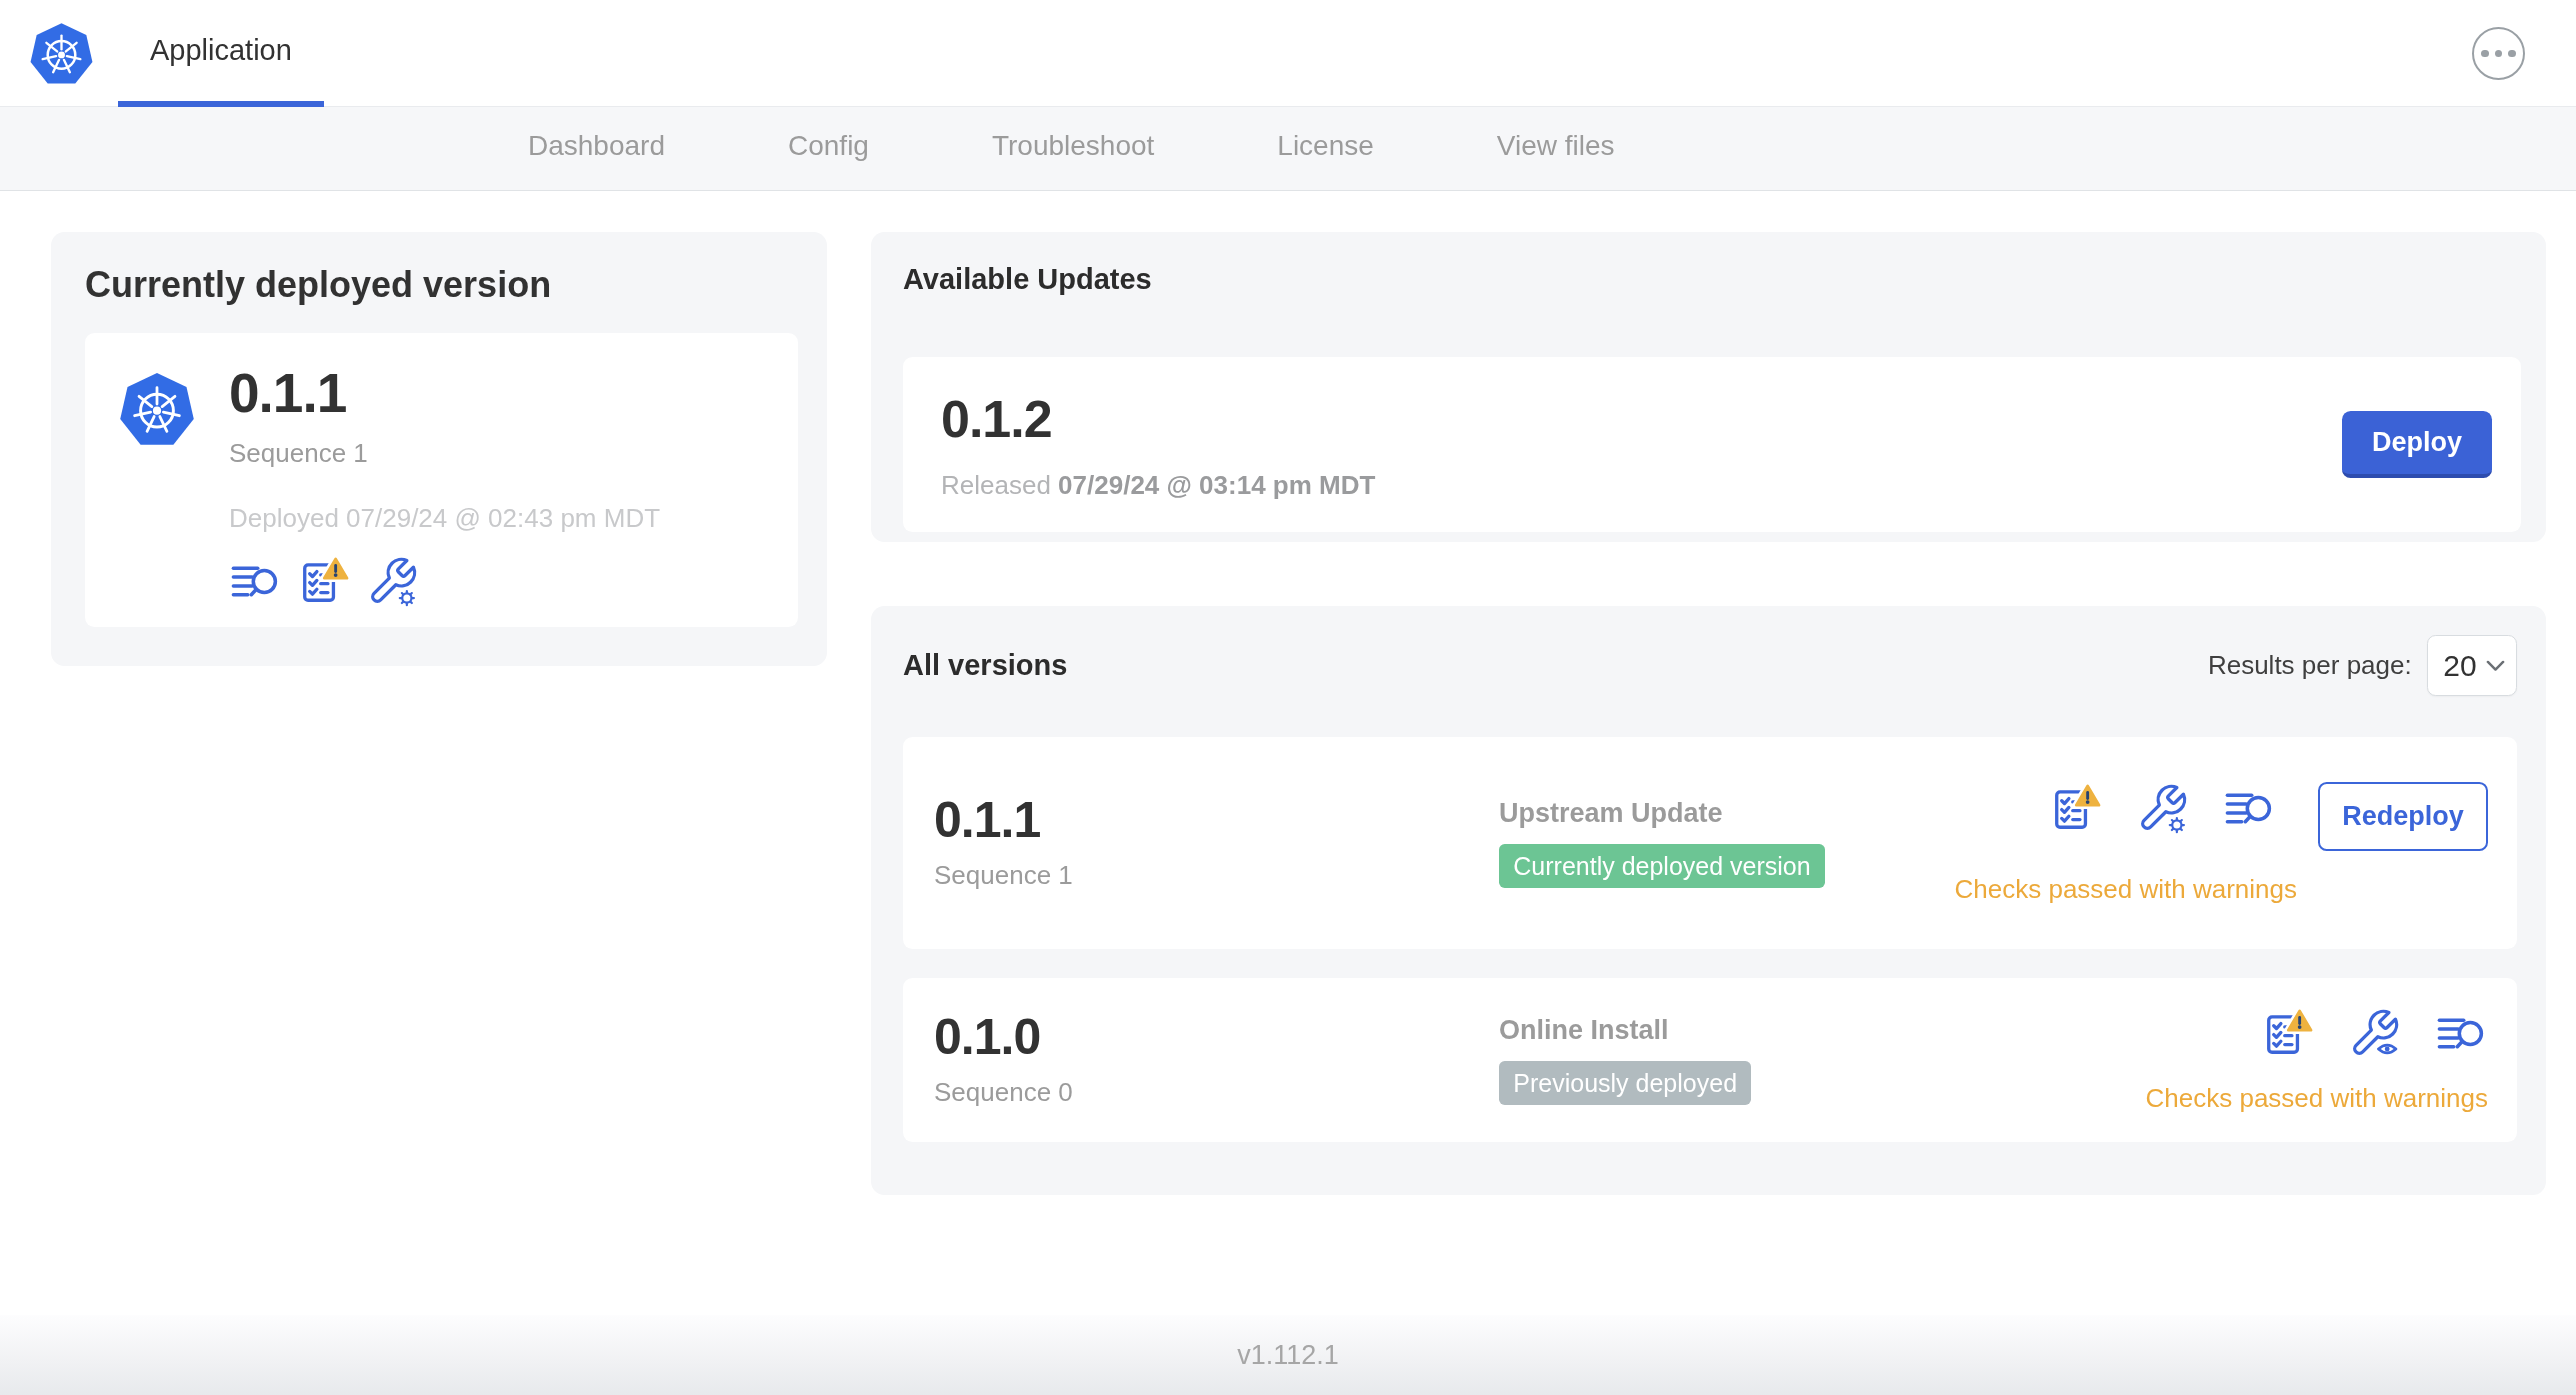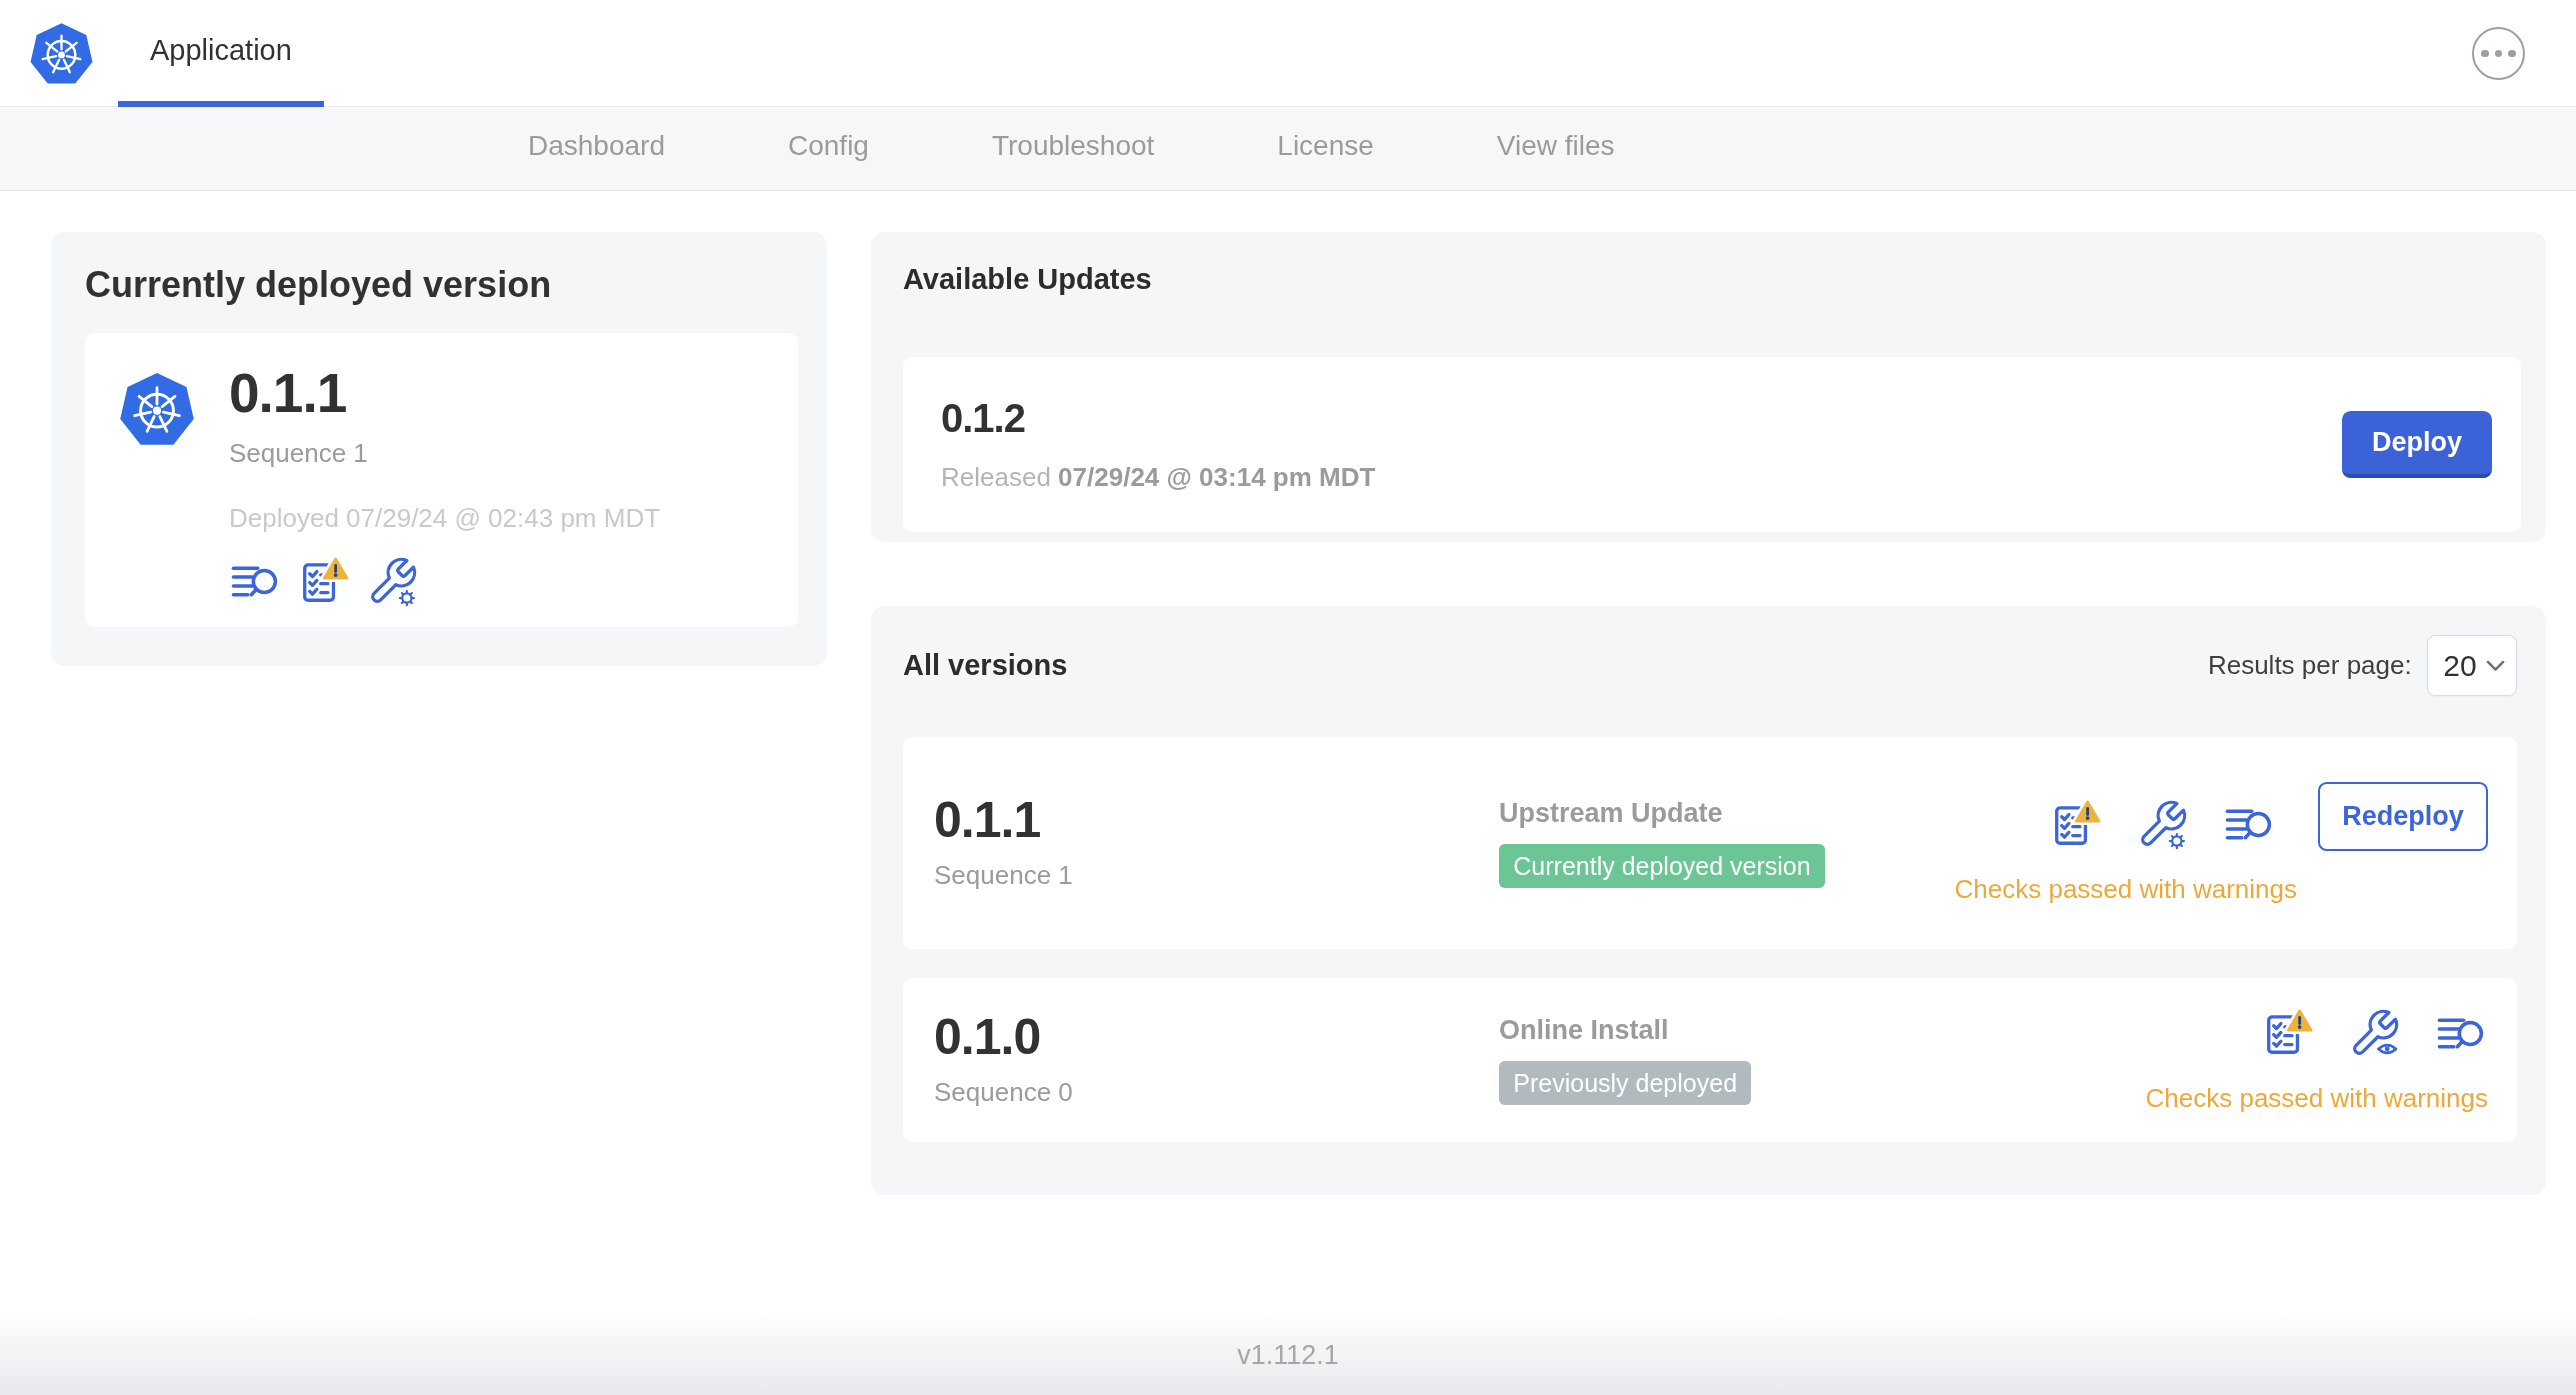--- a/index.html
+++ b/index.html
@@ -39,21 +39,21 @@
   .seq-txt { font-size:26px; color:#9b9b9b; margin-top:15.3px; }
   .deployed-txt { font-size:26px; color:#c8c9cb; margin-top:34px; }
   .icon-row { display:flex; align-items:center; gap:15.3px; margin-top:21px; }
   .vicon { width:53px; height:53px; display:inline-flex; cursor:pointer; }
   .vicon svg { width:100%; height:100%; }
 
   .updates-card { left:871px; top:232px; width:1675px; height:310px; padding:31px 25px 25px 32px; }
   .card-title-md { font-size:29px; font-weight:600; color:#2c2c2c; }
   .updates-inner { margin-top:61px; height:175px; display:flex; align-items:center; justify-content:space-between;
                    padding:0 29px 0 38px; }
-  .ver-lg { font-size:40px; font-weight:700; color:#323232; letter-spacing:-1px; }
+  .ver-lg { font-size:52px; font-weight:700; color:#323232; letter-spacing:-1px; }
   .released-line { font-size:26px; color:#b3b4b6; margin-top:21px; }
   .released-line b { color:#9a9b9d; font-weight:700; }
   .btn-primary { background:#3b62d6; border:none; border-bottom:4.8px solid #2d4cae; color:#fff; font-weight:700;
                  font-size:27px; border-radius:8.6px; width:150px; height:67px; cursor:pointer;
                  font-family:"Liberation Sans", sans-serif; }
 
   .versions-card { left:871px; top:606px; width:1675px; height:589px; padding:29px 29px 29px 32px; }
   .versions-head { display:flex; align-items:center; justify-content:space-between; }
   .rpp { display:flex; align-items:center; gap:15.3px; }
   .rpp-label { font-size:26px; color:#3f3f3f; }
@@ -70,21 +70,21 @@
   .vr-files { display:flex; align-items:center; gap:25px; margin-top:9.5px; }
   .files-txt { font-size:25px; color:#9b9b9b; }
   .diff-link { font-size:25px; color:#3b65d9; font-weight:500; text-decoration:underline; cursor:pointer; }
   .vr-mid { flex:1; display:flex; flex-direction:column; align-items:flex-start; }
   .src-txt { font-size:27px; font-weight:600; color:#9b9b9b; }
   .badge { margin-top:15.3px; display:inline-block; font-size:25px; font-weight:500; color:#fff;
            padding:7.6px 14.3px; border-radius:5.7px; white-space:nowrap; }
   .badge.green { background:#6cc594; }
   .badge.gray { background:#b1bbbf; }
   .vr-right { margin-left:auto; display:flex; flex-direction:column; align-items:flex-end; }
-  .actions-line { display:flex; align-items:flex-end; gap:34px; }
+  .actions-line { display:flex; align-items:flex-start; gap:34px; }
   .btn-outline { background:#fff; border:2.9px solid #3b65d9; color:#3b65d9; font-weight:700; font-size:27px;
                  border-radius:8.6px; width:170px; height:69px; cursor:pointer; margin-left:7.6px;
                  font-family:"Liberation Sans", sans-serif; }
   .status-warn { font-size:26px; font-weight:500; color:#eca93a; margin-top:23px; }
   .status-warn.offset { margin-right:191px; }
 
   
   .footer { position:absolute; left:0; top:1315px; width:2576px; height:81px;
             background:linear-gradient(180deg,#fdfdfe 0%, #f0f1f3 60%, #e7e9ec 100%);
             display:flex; align-items:center; justify-content:center; }

